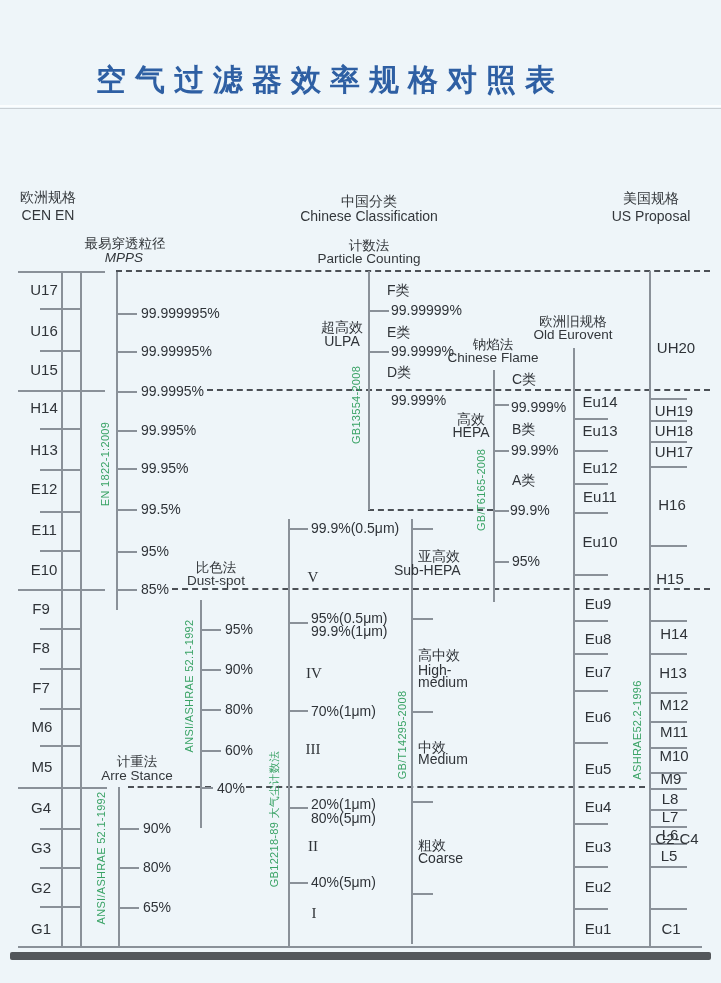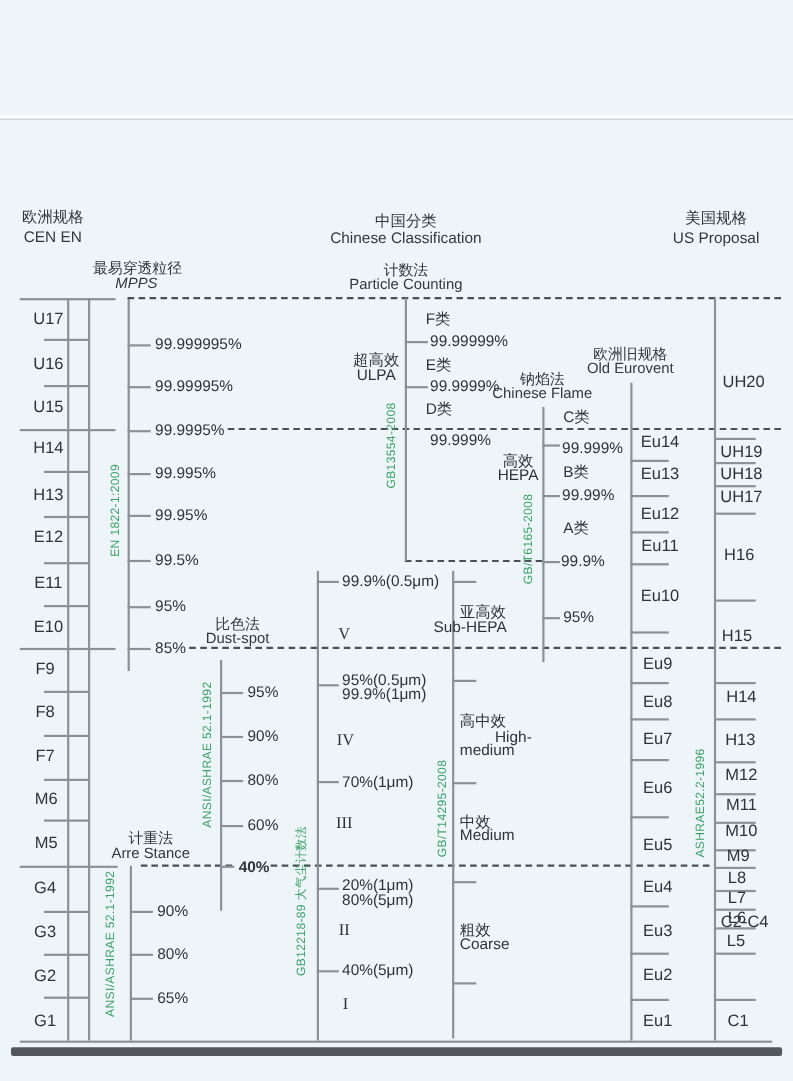--- a/index.html
+++ b/index.html
@@ -20,20 +20,21 @@
   .dl{position:absolute;height:0;border-top:2px dashed #4b5056;}
   .bar{position:absolute;background:#53575b;border-radius:2px;}
   .tl{position:absolute;height:1px;background:#c9cfd4;}
   .wl{position:absolute;height:2px;background:#fbfdfe;}
 </style>
 </head>
 <body>
 
 <div class="card">
 
+  <div class="title" style="left:330px;top:80px;">空气过滤器效率规格对照表</div>
   <div class="wl" style="left:0;top:105px;width:721px;"></div>
   <div class="tl" style="left:0;top:108px;width:721px;"></div>
 
   <div class="lbl hd cc" style="left:48px;top:197px;">欧洲规格</div>
   <div class="lbl hd cc" style="left:48px;top:215px;">CEN EN</div>
   <div class="lbl hd cc" style="left:369px;top:201px;">中国分类</div>
   <div class="lbl hd cc" style="left:369px;top:216px;">Chinese Classification</div>
   <div class="lbl hd cc" style="left:651px;top:198px;">美国规格</div>
   <div class="lbl hd cc" style="left:651px;top:216px;">US Proposal</div>
 
@@ -165,39 +166,39 @@
 
   <div class="vl" style="left:411px;top:519px;height:425px;"></div>
   <div class="hl" style="left:411px;top:528px;width:22px;"></div>
   <div class="hl" style="left:411px;top:618px;width:22px;"></div>
   <div class="hl" style="left:411px;top:711px;width:22px;"></div>
   <div class="hl" style="left:411px;top:801px;width:22px;"></div>
   <div class="hl" style="left:411px;top:893px;width:22px;"></div>
   <div class="lbl lc" style="left:418px;top:556px;">亚高效</div>
   <div class="lbl lc" style="left:394px;top:570px;">Sub-HEPA</div>
   <div class="lbl lc" style="left:418px;top:655px;">高中效</div>
-  <div class="lbl lc" style="left:418px;top:670px;margin-left:32px;">High-</div>
+  <div class="lbl lc" style="left:418px;top:670px;">High-</div>
   <div class="lbl lc" style="left:418px;top:682px;">medium</div>
   <div class="lbl lc" style="left:418px;top:747px;">中效</div>
   <div class="lbl lc" style="left:418px;top:759px;">Medium</div>
   <div class="lbl lc" style="left:418px;top:845px;">粗效</div>
   <div class="lbl lc" style="left:418px;top:858px;">Coarse</div>
   <div class="vt" style="left:402px;top:735px;">GB/T14295-2008</div>
 
   <div class="vl" style="left:200px;top:600px;height:228px;"></div>
   <div class="hl" style="left:200px;top:629px;width:21px;"></div>
   <div class="hl" style="left:200px;top:669px;width:21px;"></div>
   <div class="hl" style="left:200px;top:709px;width:21px;"></div>
   <div class="hl" style="left:200px;top:750px;width:21px;"></div>
   <div class="hl" style="left:200px;top:787px;width:13px;"></div>
   <div class="lbl lc" style="left:225px;top:629px;">95%</div>
   <div class="lbl lc" style="left:225px;top:669px;">90%</div>
   <div class="lbl lc" style="left:225px;top:709px;">80%</div>
   <div class="lbl lc" style="left:225px;top:750px;">60%</div>
-  <div class="lbl lc" style="left:217px;top:788px;font-weight:bold;">40%</div>
+  <div class="lbl lc" style="left:217px;top:788px;">40%</div>
   <div class="vt" style="left:189px;top:686px;">ANSI/ASHRAE 52.1-1992</div>
 
   <div class="vl" style="left:118px;top:787px;height:159px;"></div>
   <div class="hl" style="left:118px;top:828px;width:21px;"></div>
   <div class="hl" style="left:118px;top:867px;width:21px;"></div>
   <div class="hl" style="left:118px;top:907px;width:21px;"></div>
   <div class="lbl lc" style="left:143px;top:828px;">90%</div>
   <div class="lbl lc" style="left:143px;top:867px;">80%</div>
   <div class="lbl lc" style="left:143px;top:907px;">65%</div>
   <div class="vt" style="left:101px;top:858px;">ANSI/ASHRAE 52.1-1992</div>

